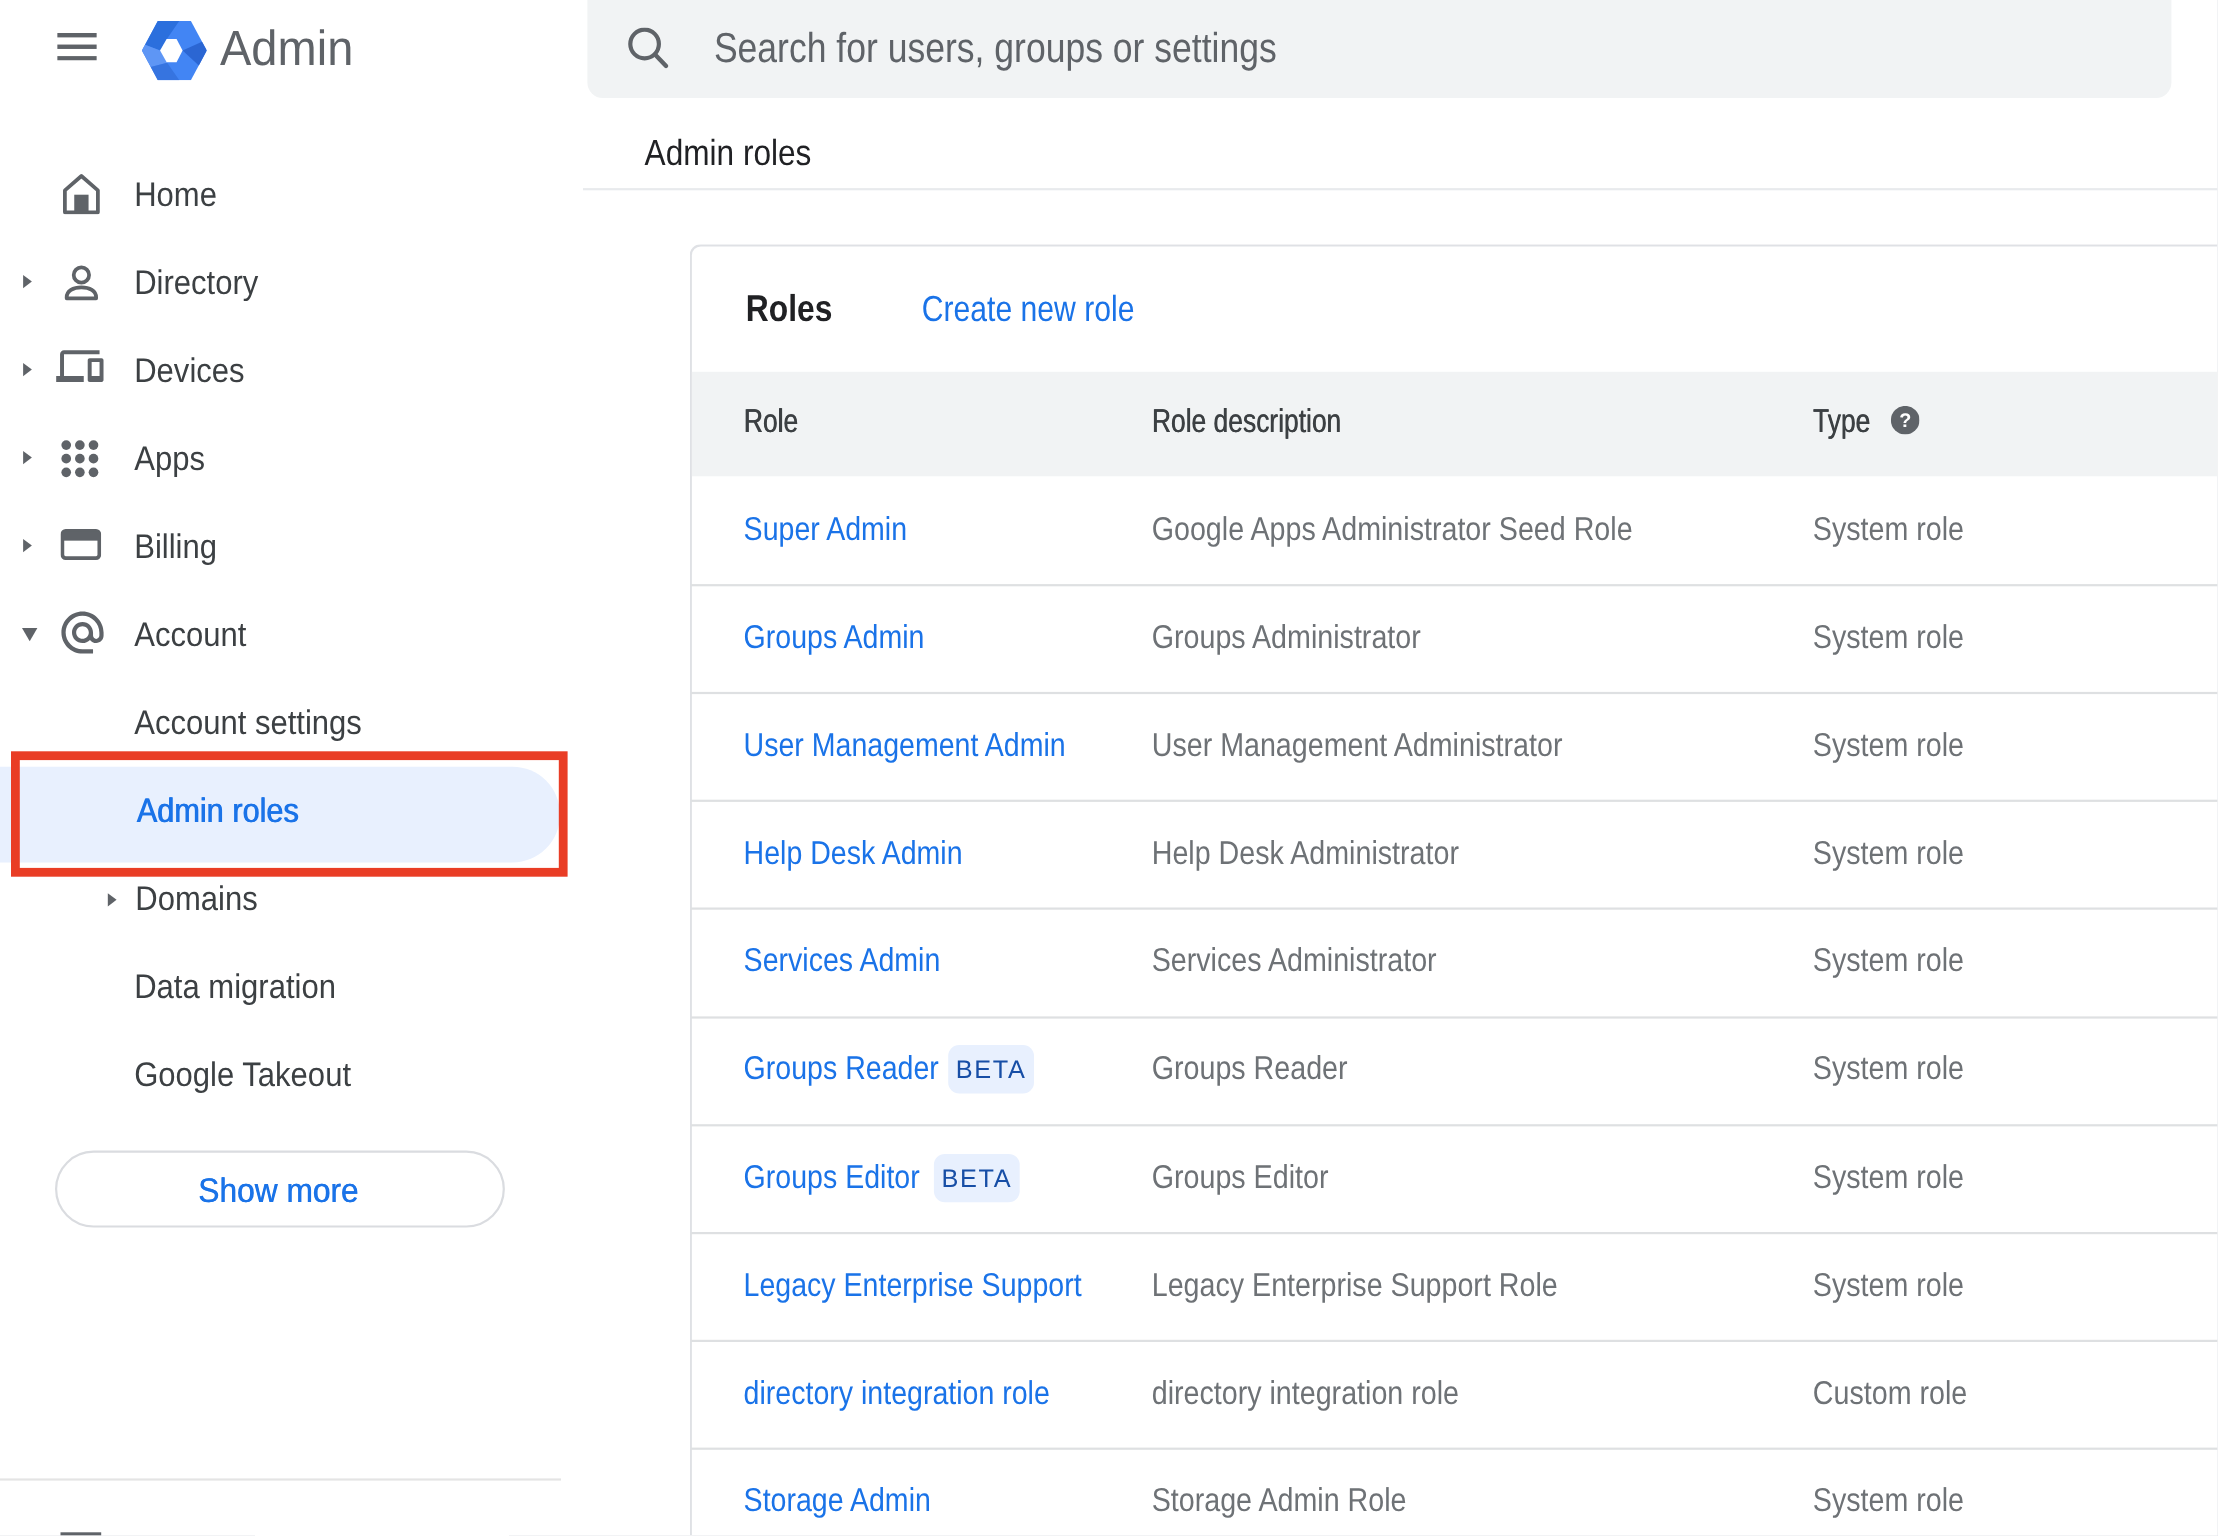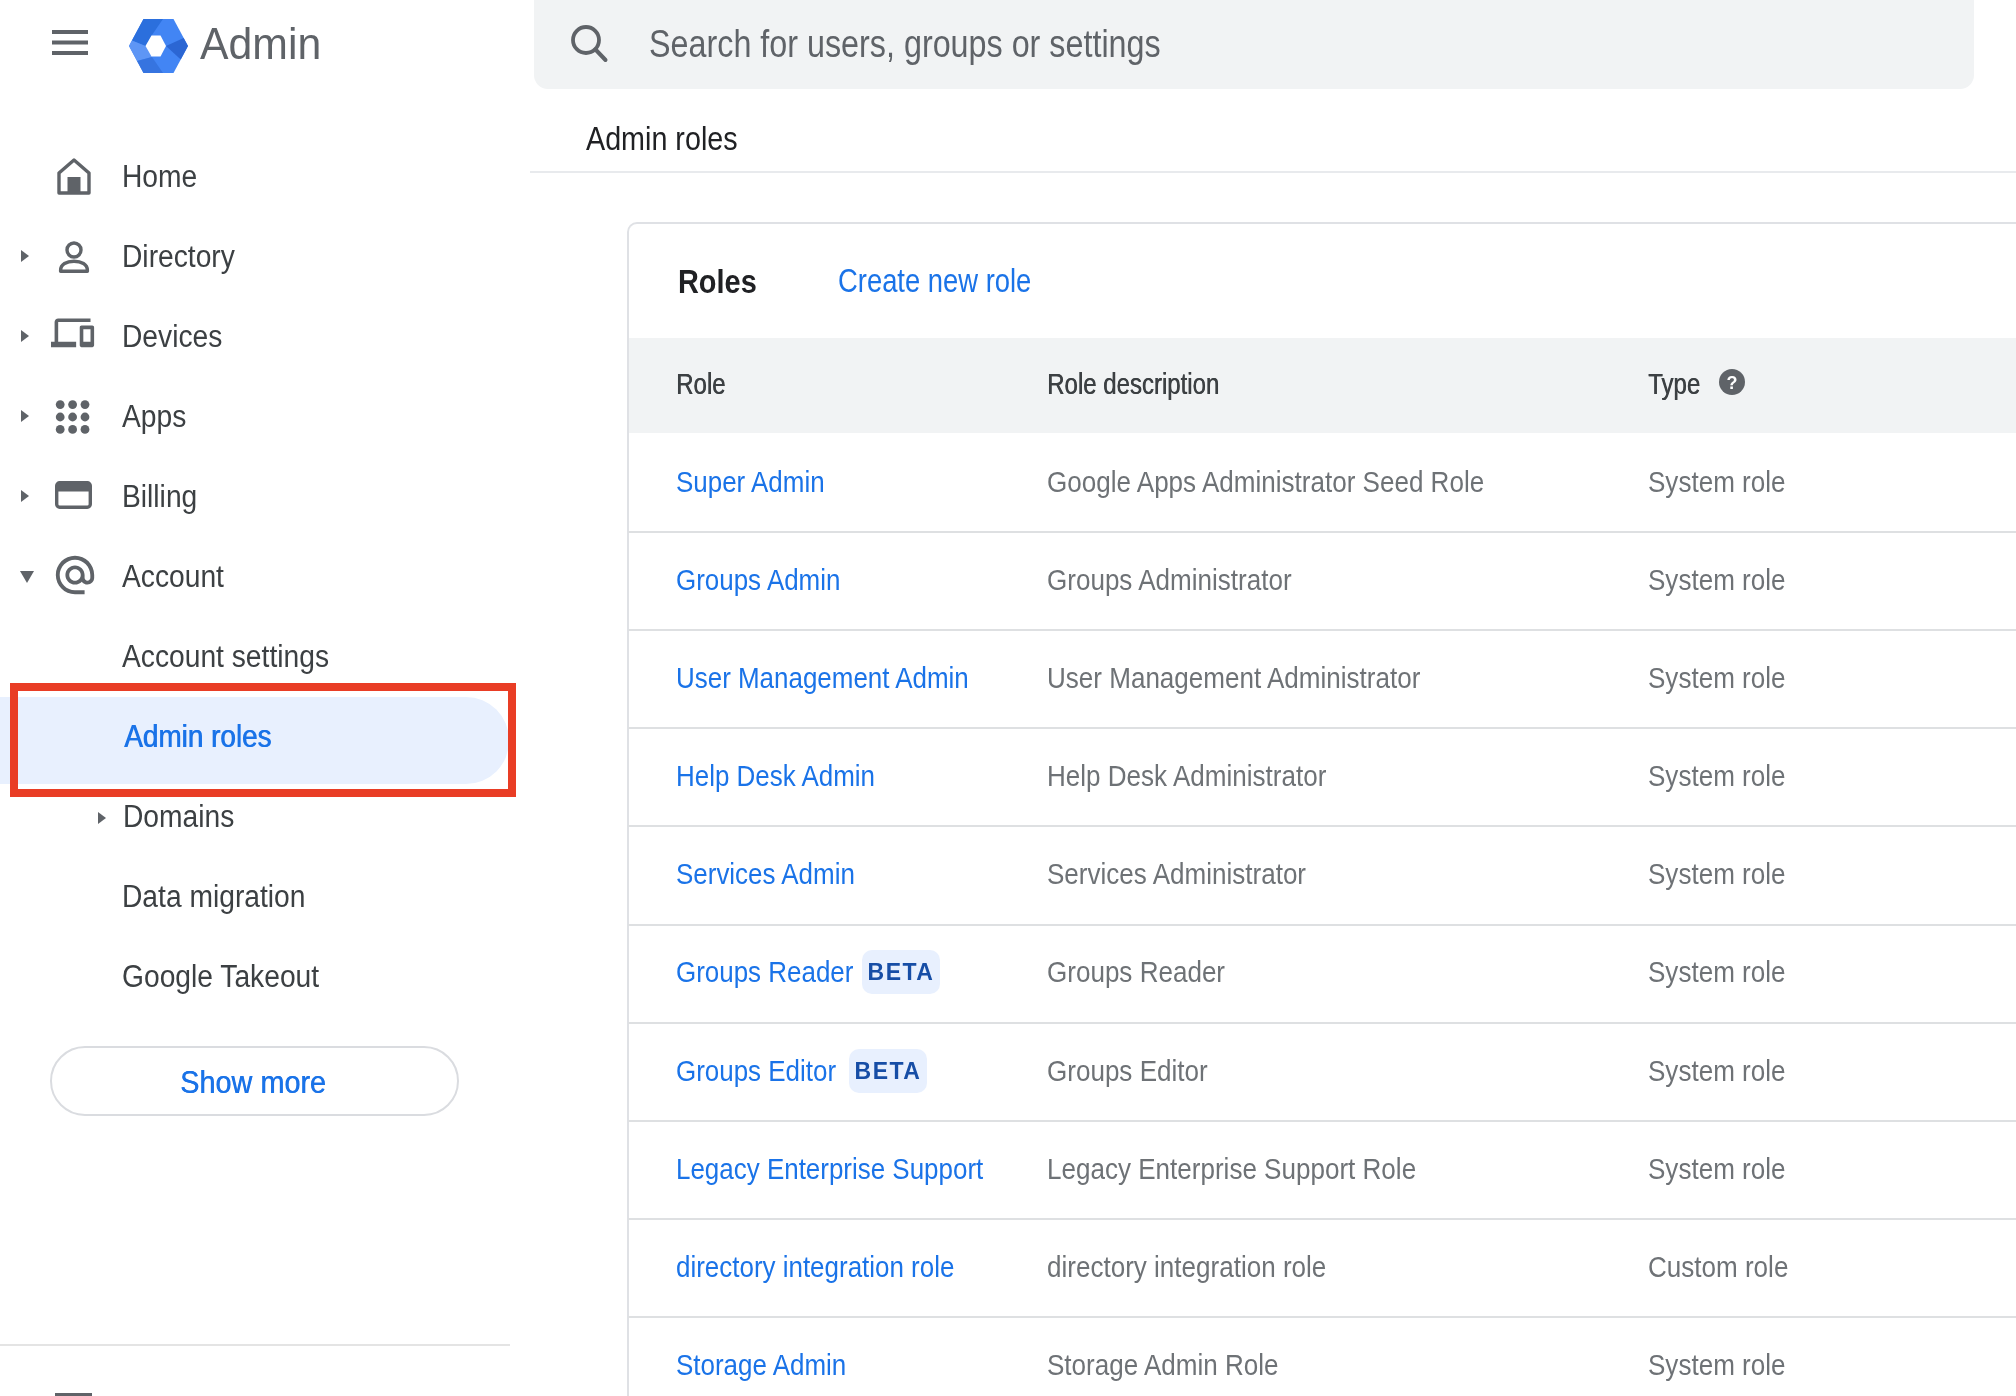--- a/index.html
+++ b/index.html
@@ -14,21 +14,21 @@
           transform-origin:left center; font-size:30px; color:#1a73e8; transform:scaleX(0.865); }
   .gtx { position:absolute; height:44px; line-height:44px; white-space:nowrap;
           transform-origin:left center; font-size:30px; color:#6e7276; transform:scaleX(0.868); }
   .hdr { position:absolute; height:44px; line-height:44px; white-space:nowrap;
           transform-origin:left center; font-size:30px; color:#3c4043;
           text-shadow:0.6px 0 0 #3c4043; transform:scaleX(0.80); }
   .sep { position:absolute; left:628px; width:1388px; height:2px; background:#dee0e2; }
   .tri { position:absolute; width:0; height:0; border-left:8.5px solid #5f6368;
           border-top:6.5px solid transparent; border-bottom:6.5px solid transparent; }
   .beta { position:absolute; width:78px; height:44px; background:#e8f0fe; border-radius:10px;
-           color:#174ea6; font-size:23px; font-weight:bold; letter-spacing:1.5px;
+           color:#174ea6; font-size:23px; font-weight:normal; letter-spacing:1.5px;
            text-align:center; line-height:44px; }
 </style>
 </head>
 <body>
 
 <svg class="abs" style="left:52px;top:30px" width="36" height="25" viewBox="0 0 36 25">
   <rect x="0" y="0" width="36" height="4" fill="#5f6368"></rect>
   <rect x="0" y="10.5" width="36" height="4" fill="#5f6368"></rect>
   <rect x="0" y="21" width="36" height="4" fill="#5f6368"></rect>
 </svg>

